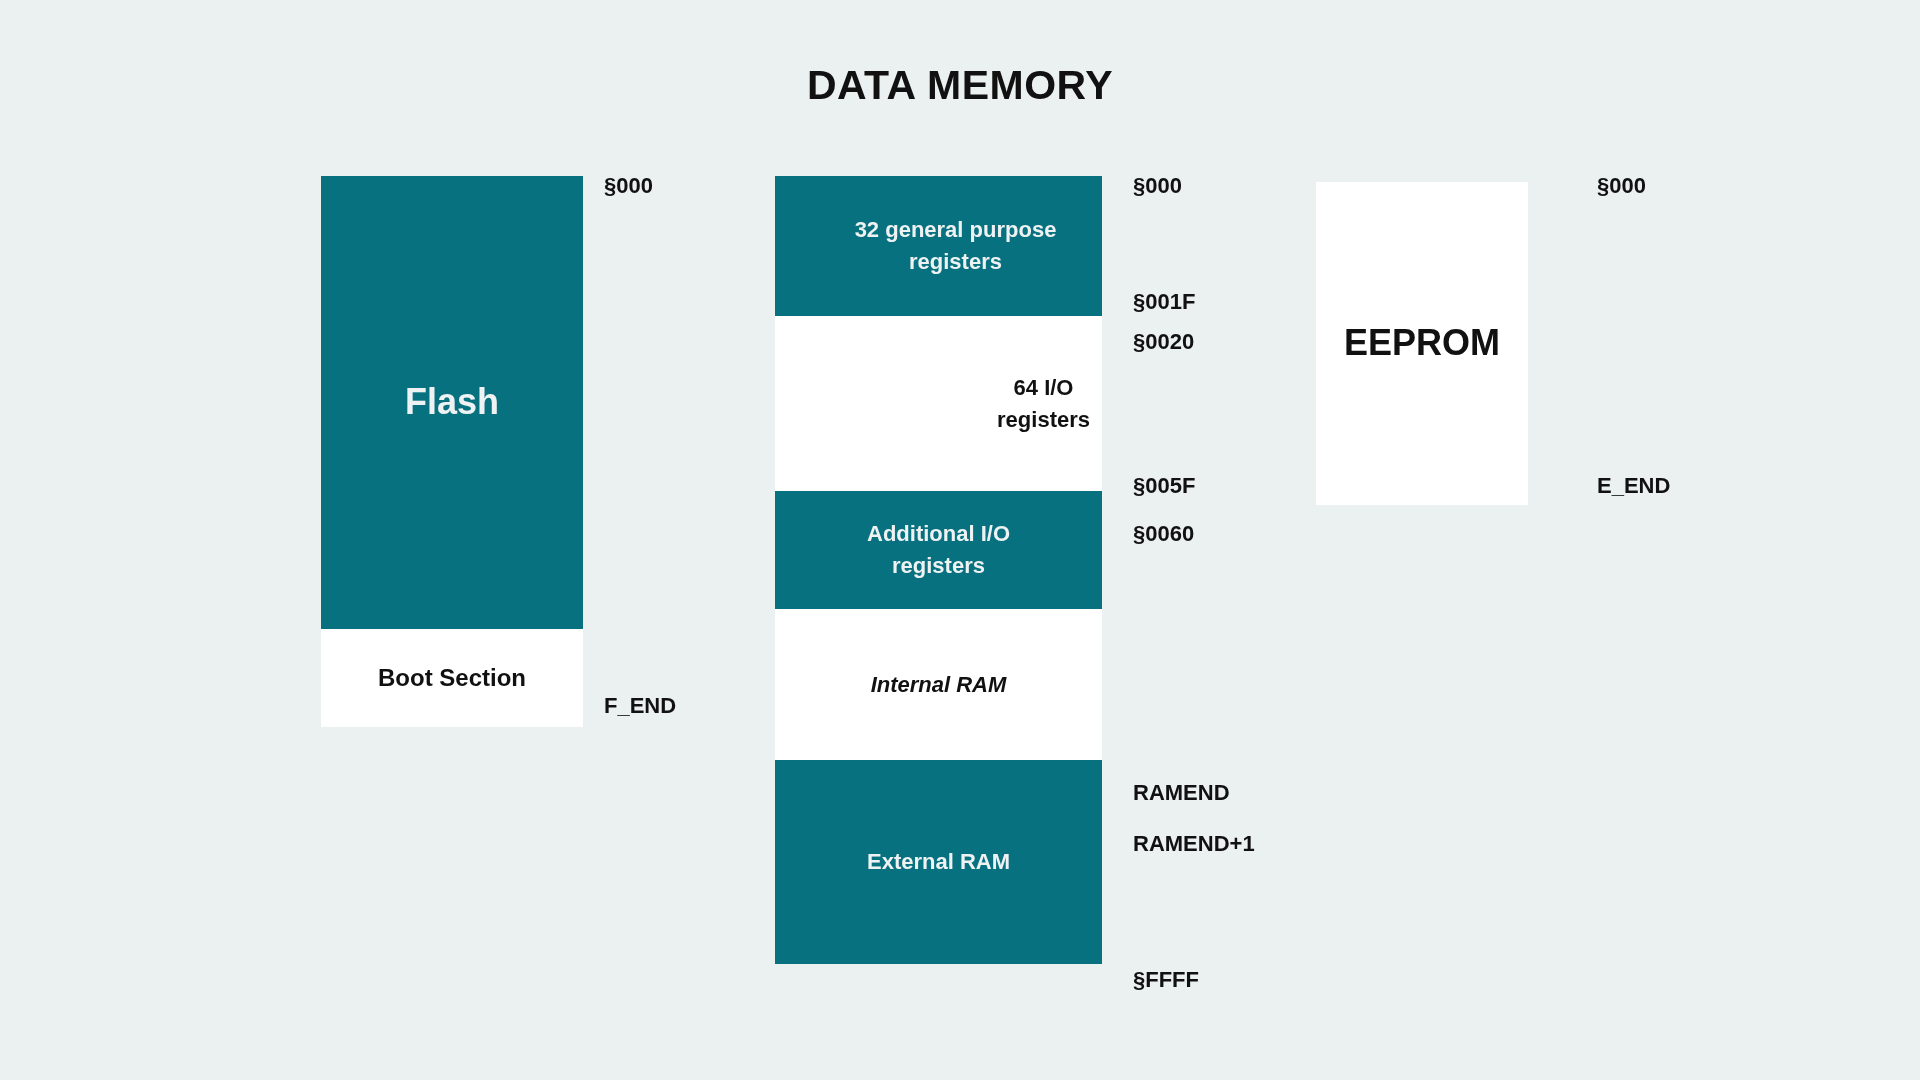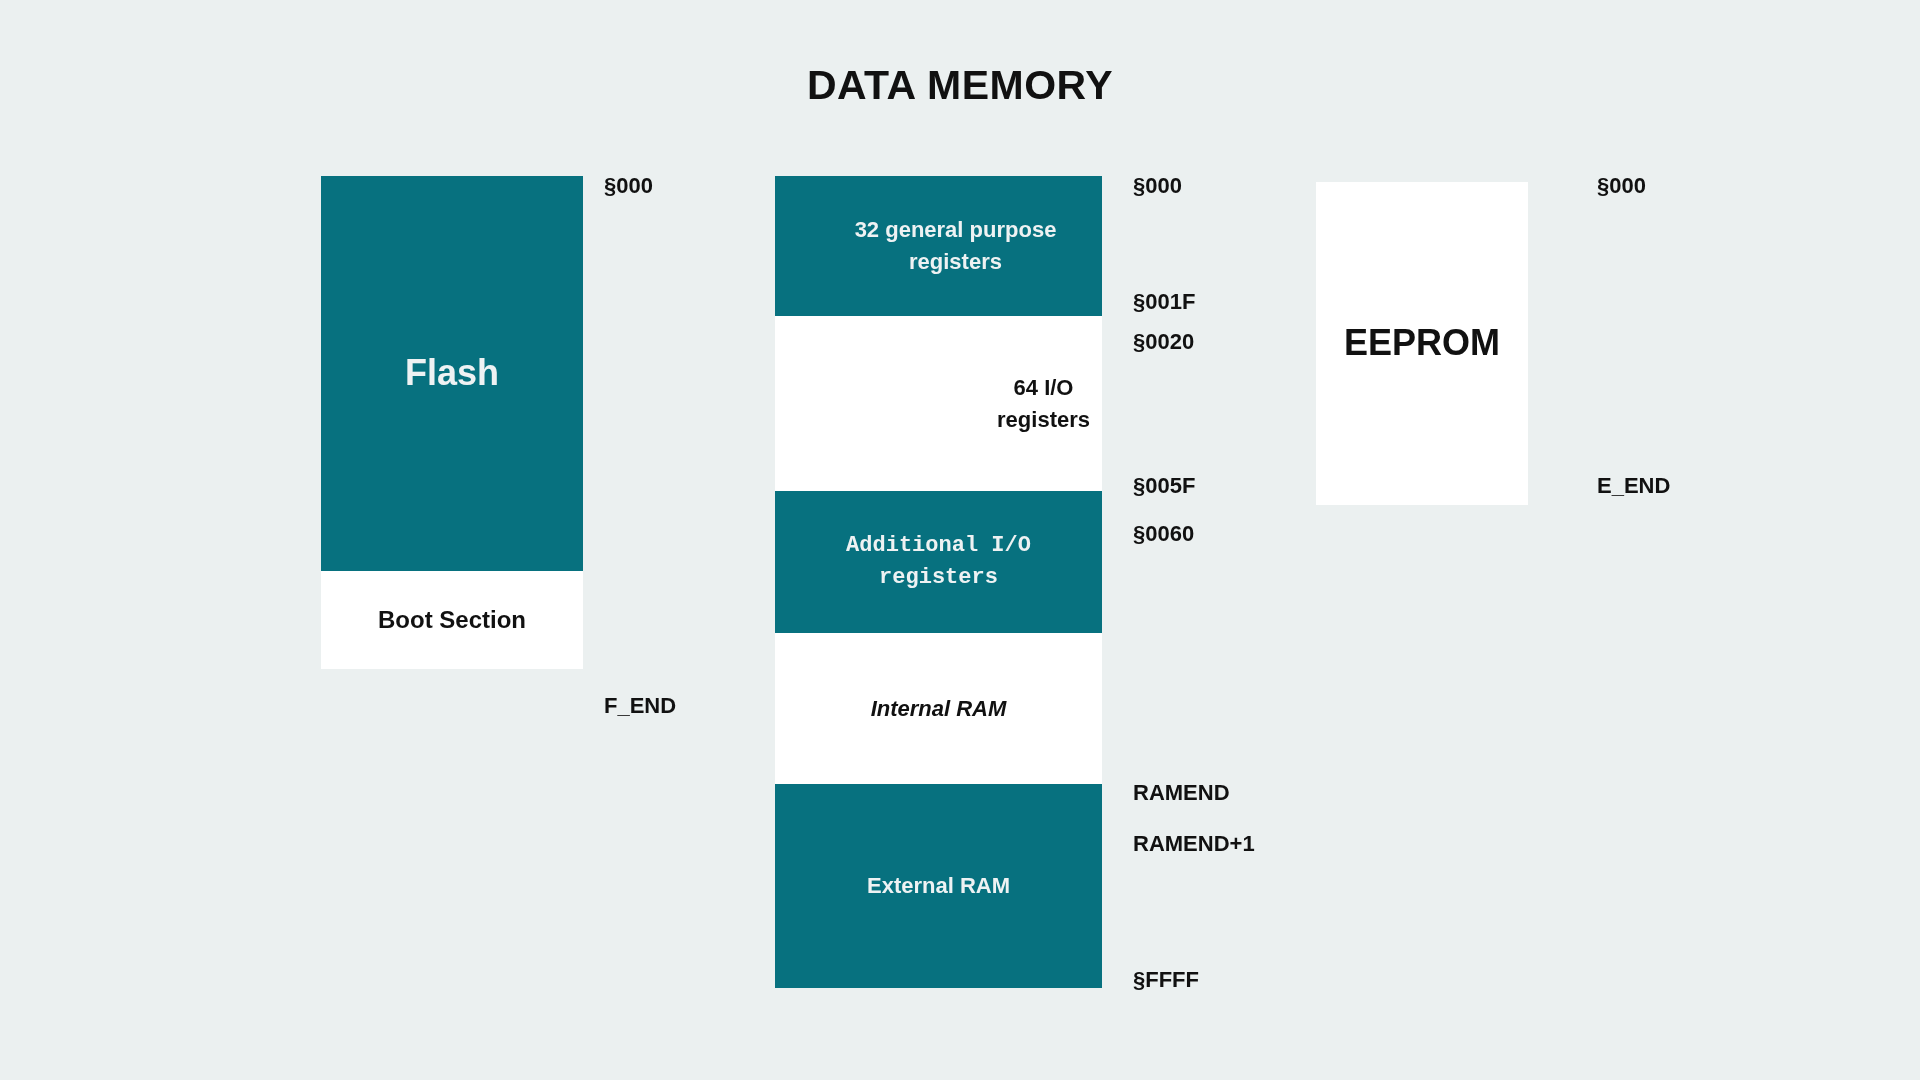--- a/index.html
+++ b/index.html
@@ -86,38 +86,38 @@
   .addr-col-eeprom { left: 1597px; }
 </style>
 </head>
 <body>
 
 <div id="diagram">
 
   <div class="diagram-title">DATA MEMORY</div>
 
   <div class="column col-flash">
-      <div class="block block-teal" style="height: 395px;">
+      <div class="block block-teal" style="height: 453px;">
         <span class="block-label fs-big">Flash</span>
       </div>
       <div class="block block-white" style="height: 98px;">
         <span class="block-label fs-mid">Boot Section</span>
       </div>
     </div>
 
   <div class="column col-data">
       <div class="block block-teal" style="height: 140px; padding-left: 34px;">
         <span class="block-label fs-small">32 general purpose
 registers</span>
       </div>
       <div class="block block-white" style="height: 175px; justify-content: flex-end;">
         <span class="block-label fs-small">64 I/O
 registers</span>
       </div>
-      <div class="block block-teal" style="height: 142px; font-family: Liberation Mono, monospace;">
+      <div class="block block-teal" style="height: 118px;">
         <span class="block-label fs-small">Additional I/O
 registers</span>
       </div>
       <div class="block block-white" style="height: 151px; font-style: italic;">
         <span class="block-label fs-small">Internal RAM</span>
       </div>
       <div class="block block-teal" style="height: 204px;">
         <span class="block-label fs-small">External RAM</span>
       </div>
     </div>

